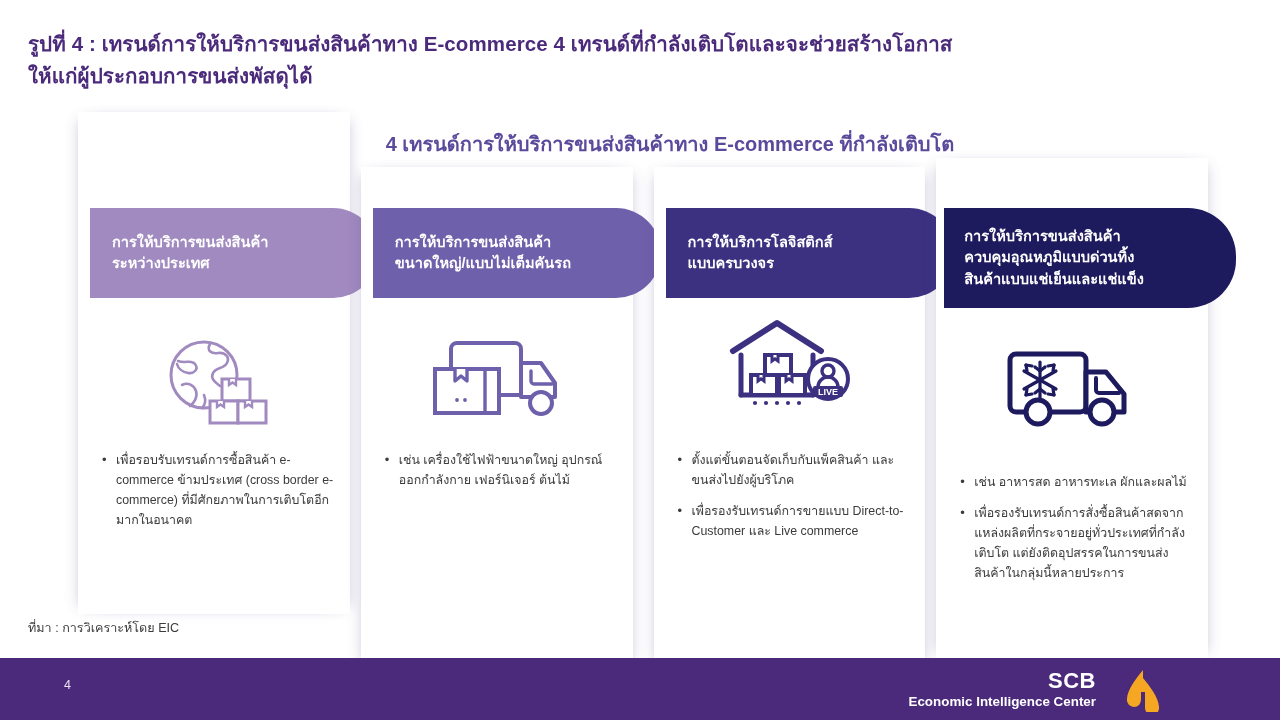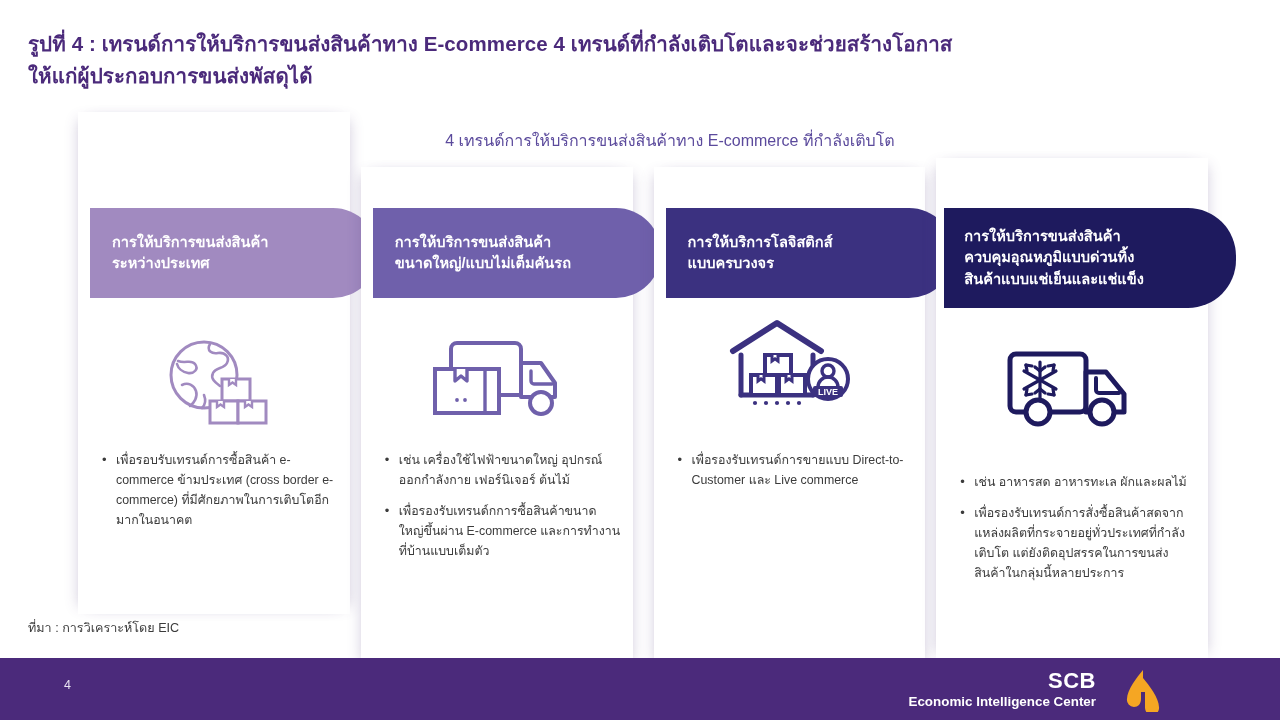--- a/index.html
+++ b/index.html
@@ -23,21 +23,21 @@
     color:#4b2a7b;
     line-height:1.55;
     letter-spacing:.1px;
     white-space:nowrap;
   }
 
   
   .subtitle{
     position:absolute;left:0;top:128px;width:1280px;
     text-align:center;
-    font-size:16px;font-weight:normal;
+    font-size:20px;font-weight:bold;
     color:#5b4a9c;
     padding-left:60px;
     box-sizing:border-box;
   }
 
   
   .cols{
     position:absolute;left:78px;top:112px;
     width:1130px;height:502px;
     display:flex;
@@ -189,21 +189,20 @@
           <rect x="8" y="34" width="64" height="44" stroke="#6f60ab" stroke-width="4" fill="#fff"></rect>
           <line x1="58" y1="34" x2="58" y2="78" stroke="#6f60ab" stroke-width="3.4"></line>
           <path d="M28 34 v12 l6 -5 l6 5 v-12" stroke="#6f60ab" stroke-width="3.4" fill="#fff" stroke-linejoin="round"></path>
           <circle cx="30" cy="65" r="1.9" fill="#6f60ab"></circle>
           <circle cx="38" cy="65" r="1.9" fill="#6f60ab"></circle>
         </svg>
       </div>
       <div class="bullets bl-2">
         <ul>
           <li>เช่น เครื่องใช้ไฟฟ้าขนาดใหญ่ อุปกรณ์ออกกำลังกาย เฟอร์นิเจอร์ ต้นไม้</li>
-          <li>เพื่อรองรับเทรนด์กการซื้อสินค้าขนาดใหญ่ขึ้นผ่าน E-commerce และการทำงานที่บ้านแบบเต็มตัว</li>
         </ul>
       </div>
     </div>
 
     <div class="col col-3">
       <div class="pill pill-3">
         <div>
           <span>การให้บริการโลจิสติกส์</span>
           <span>แบบครบวงจร</span>
         </div>
@@ -226,20 +225,21 @@
           <circle cx="74" cy="86" r="2.1" fill="#3b3180"></circle>
           <circle cx="103" cy="62" r="20" stroke="#3b3180" stroke-width="4" fill="#fff"></circle>
           <circle cx="103" cy="54" r="6" stroke="#3b3180" stroke-width="3.4" fill="#fff"></circle>
           <path d="M93 70 a10 10 0 0 1 20 0" stroke="#3b3180" stroke-width="3.4" fill="none"></path>
           <rect x="88" y="69" width="30" height="11" rx="2" fill="#3b3180"></rect>
           <text x="103" y="78" font-family="Liberation Sans, sans-serif" font-size="9" font-weight="bold" fill="#fff" text-anchor="middle">LIVE</text>
         </svg>
       </div>
       <div class="bullets bl-3">
         <ul>
+          <li>ตั้งแต่ขั้นตอนจัดเก็บกับแพ็คสินค้า และขนส่งไปยังผู้บริโภค</li>
           <li>เพื่อรองรับเทรนด์การขายแบบ Direct-to-Customer และ Live commerce</li>
         </ul>
       </div>
     </div>
 
     <div class="col col-4">
       <div class="pill pill-4">
         <div>
           <span>การให้บริการขนส่งสินค้า</span>
           <span>ควบคุมอุณหภูมิแบบด่วนทิ้ง</span>

